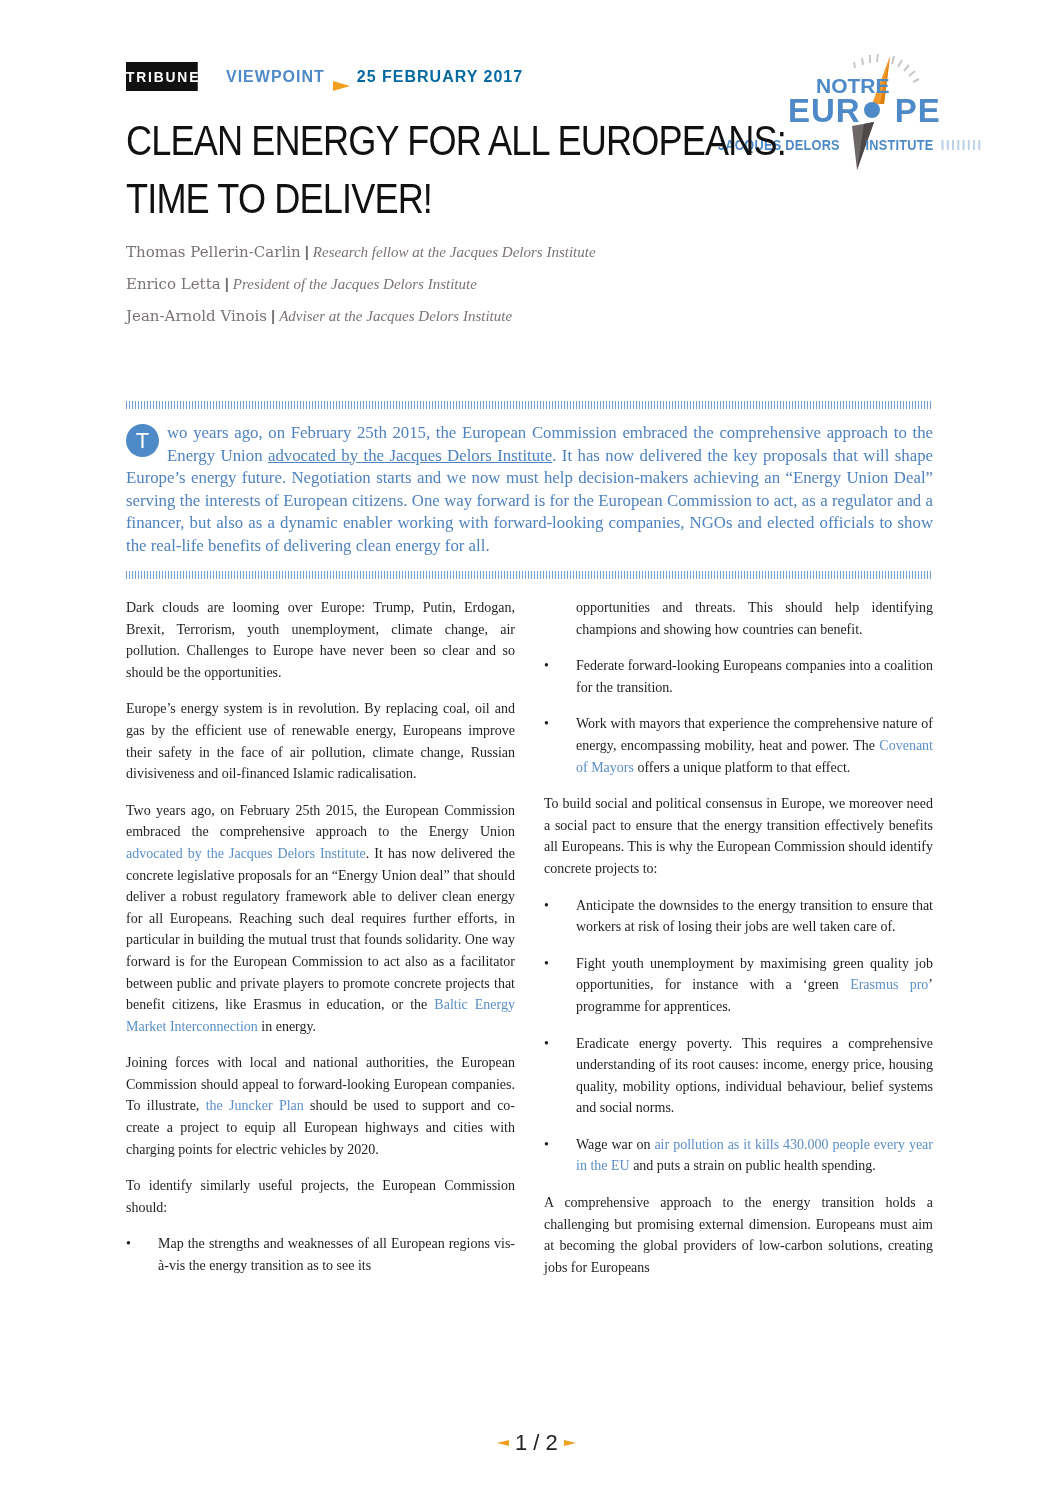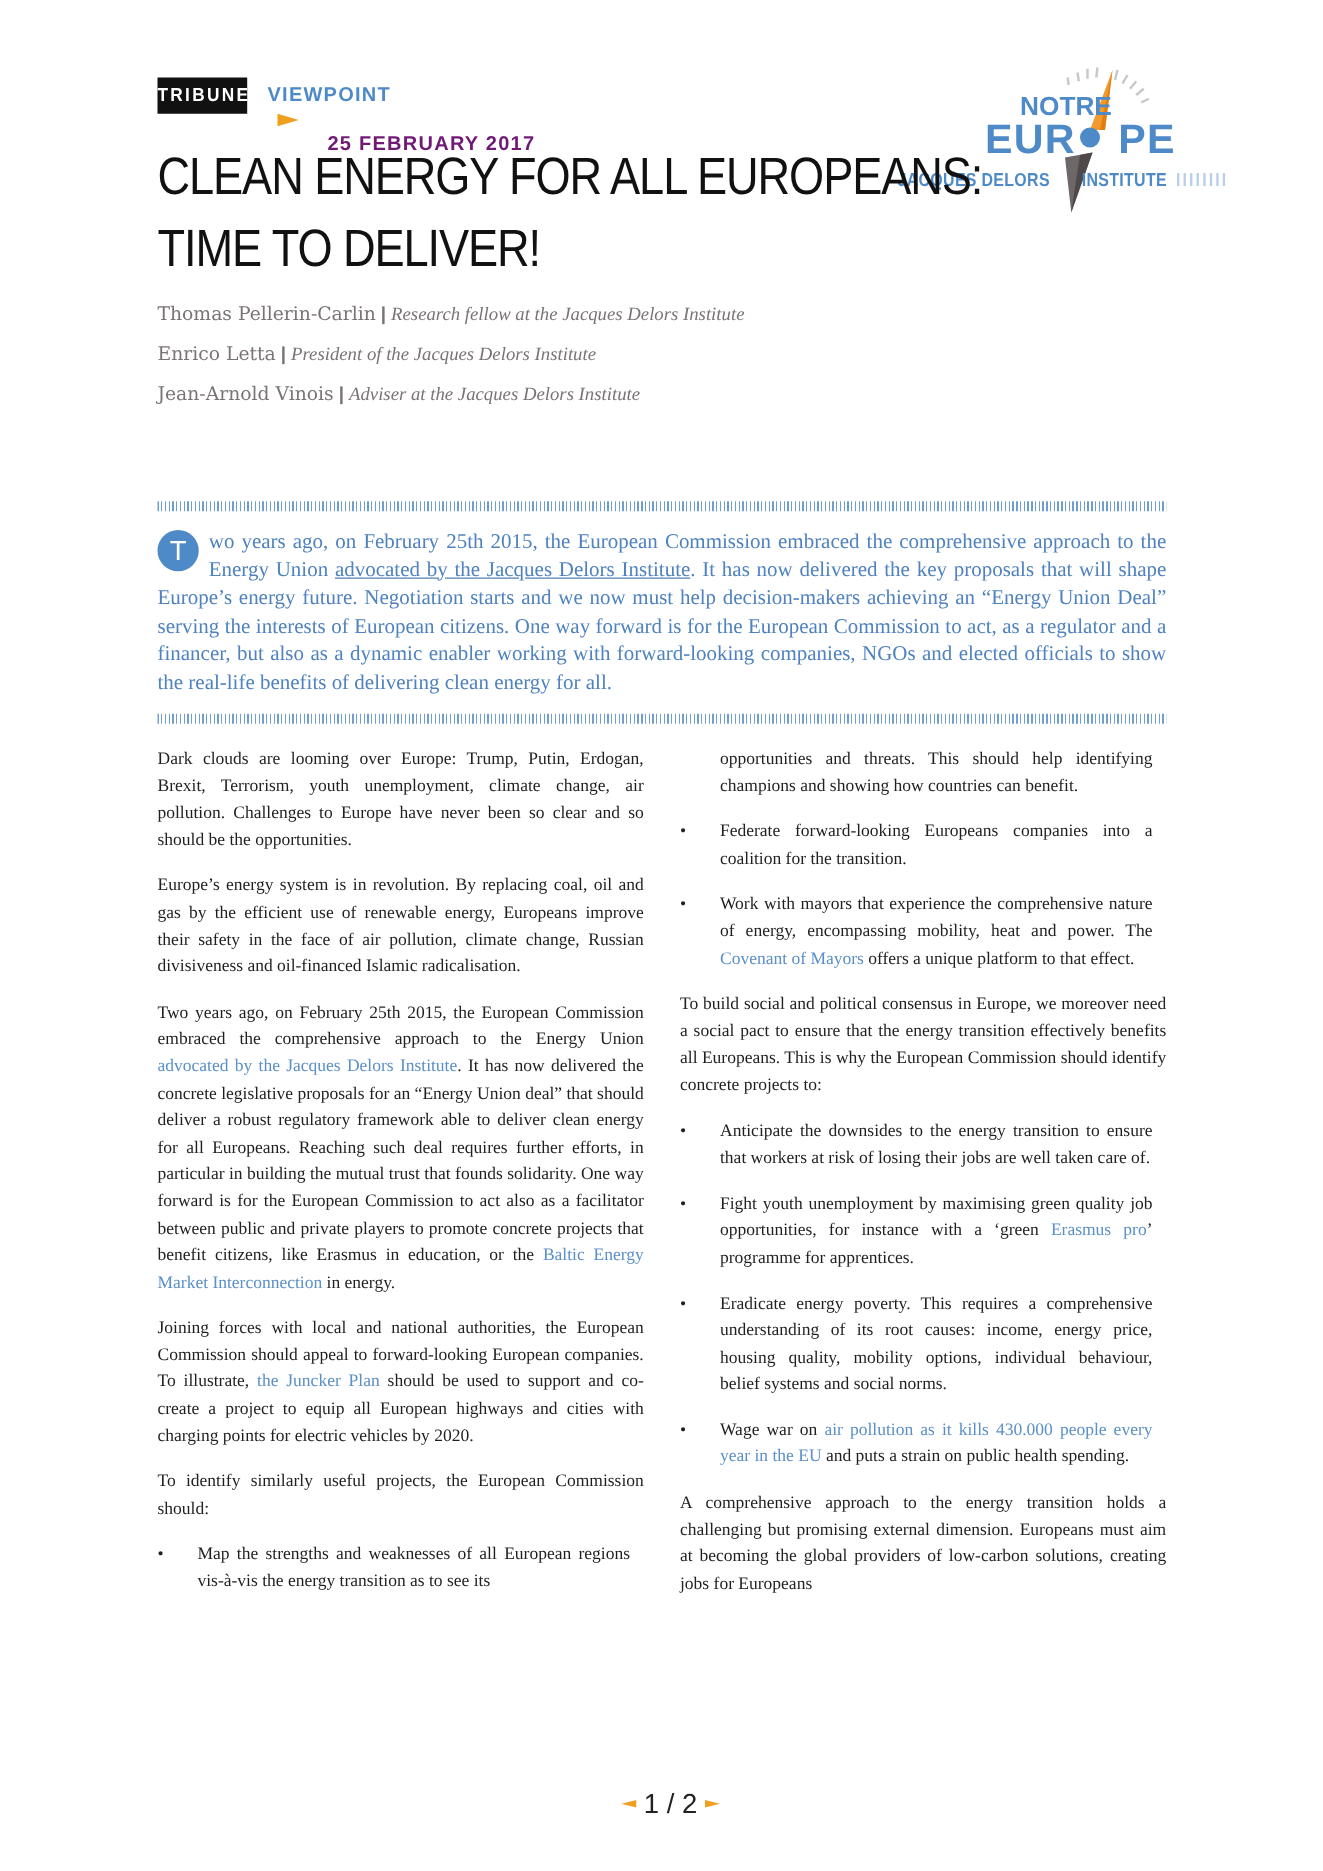--- a/index.html
+++ b/index.html
@@ -4,28 +4,28 @@
 <style>
   html, body { margin: 0; padding: 0; background: #ffffff; }
   body { width: 1058px; height: 1497px; position: relative; overflow: hidden;
          font-family: "DejaVu Serif", serif; color: #1f1f1f; }
   .abs { position: absolute; }
 
   
   .tribune-badge { left: 126px; top: 62px; height: 29px; width: 78px; background: #111;
       color: #fff; font-family: "Liberation Sans", sans-serif; font-weight: bold;
       font-size: 15px; letter-spacing: 2px; line-height: 29px; text-align: center; transform: scaleX(0.92); transform-origin: left; }
-  .header-line { left: 214px; top: 62px; height: 29px; line-height: 29px;
+  .header-line { left: 226px; top: 62px; height: 29px; line-height: 29px;
       font-family: "Liberation Sans", sans-serif; font-weight: bold; font-size: 16px;
-      letter-spacing: 1px; white-space: nowrap; display: flex; align-items: flex-start; flex-direction: column; }
+      letter-spacing: 1px; white-space: nowrap; display: flex; align-items: flex-end; }
   .viewpoint { color: #4f8ac8; }
   .arrow { display: inline-block; width: 0; height: 0; margin: 0 7px 0 8px;
       border-top: 5px solid transparent; border-bottom: 5px solid transparent;
       border-left: 17px solid #f0a020; }
-  .date { color: #701a75; margin-left: 48px; }
+  .date { color: #0369a1; }
 
   
   .title { left: 126px; top: 112px; width: 600px; font-family: "Liberation Sans", sans-serif;
       font-size: 42px; line-height: 58px; color: #111; letter-spacing: -1px; transform: scaleX(0.86); transform-origin: left; white-space: nowrap; }
 
   
   .logo { left: 712px; top: 46px; width: 290px; height: 130px; }
   .logo .notre { position: absolute; left: 104px; top: 28px; font-family: "Liberation Sans", sans-serif;
       font-weight: bold; color: #4f8ac8; font-size: 21px; }
   .logo .europe { position: absolute; left: 76px; top: 46px; font-family: Liberation Sans, sans-serif;
@@ -51,21 +51,21 @@
   .dropcap { float: left; width: 33px; height: 33px; border-radius: 50%; background: #4f8ac8;
       color: #fff; font-family: "Liberation Sans", sans-serif; font-size: 22px; line-height: 33px;
       text-align: center; margin: 2px 8px 0 0; }
   .intro a, .ul { color: #4f82be; text-decoration: underline; }
 
   
   .col { width: 389px; font-family: "Liberation Serif", serif; font-size: 14px;
       line-height: 21.6px; color: #1f1f1f; text-align: justify; }
   .col p { margin: 0 0 15px 0; }
   .link { color: #5b8fc8; }
-  .bullet { position: relative; padding-left: 32px; margin: 0 11px 15px 0; }
+  .bullet { position: relative; padding-left: 32px; margin: 0 0 15px 0; }
   .bullet .dot { position: absolute; left: 0; top: 0; }
 
   
   .footer { left: 497px; top: 1430px; font-family: "Liberation Sans", sans-serif; font-size: 22px;
       color: #222; display: flex; align-items: center; gap: 6px; }
   .fa-l { width: 0; height: 0; border-top: 3px solid transparent; border-bottom: 3px solid transparent;
       border-right: 12px solid #f0a020; }
   .fa-r { width: 0; height: 0; border-top: 3px solid transparent; border-bottom: 3px solid transparent;
       border-left: 12px solid #f0a020; }
 </style>

